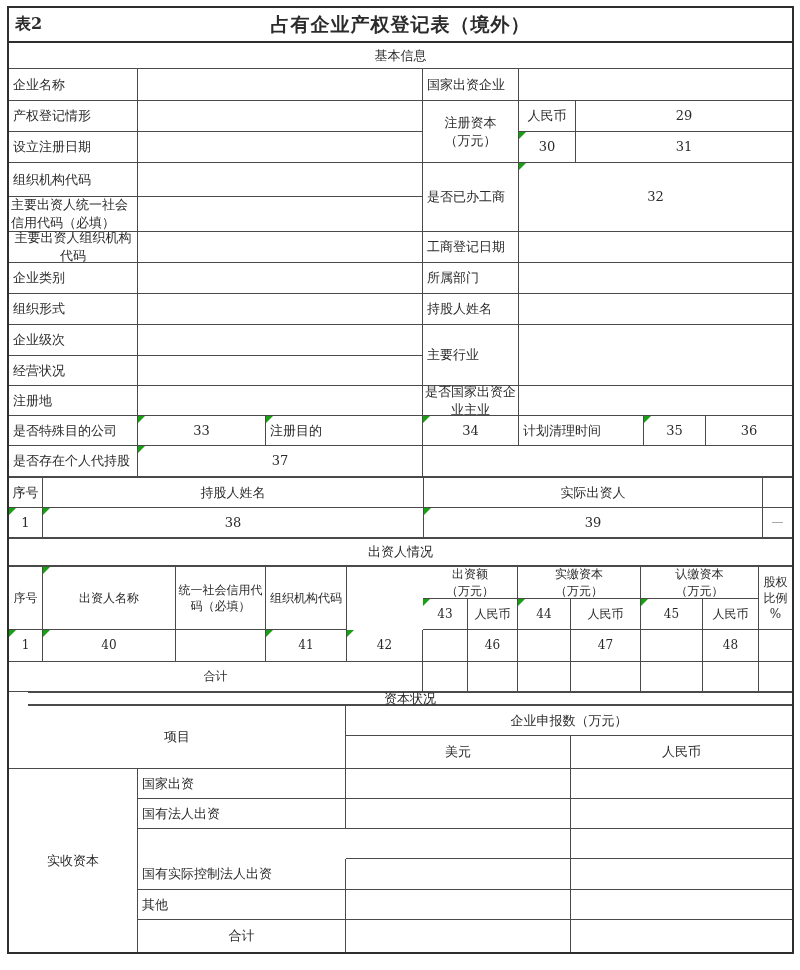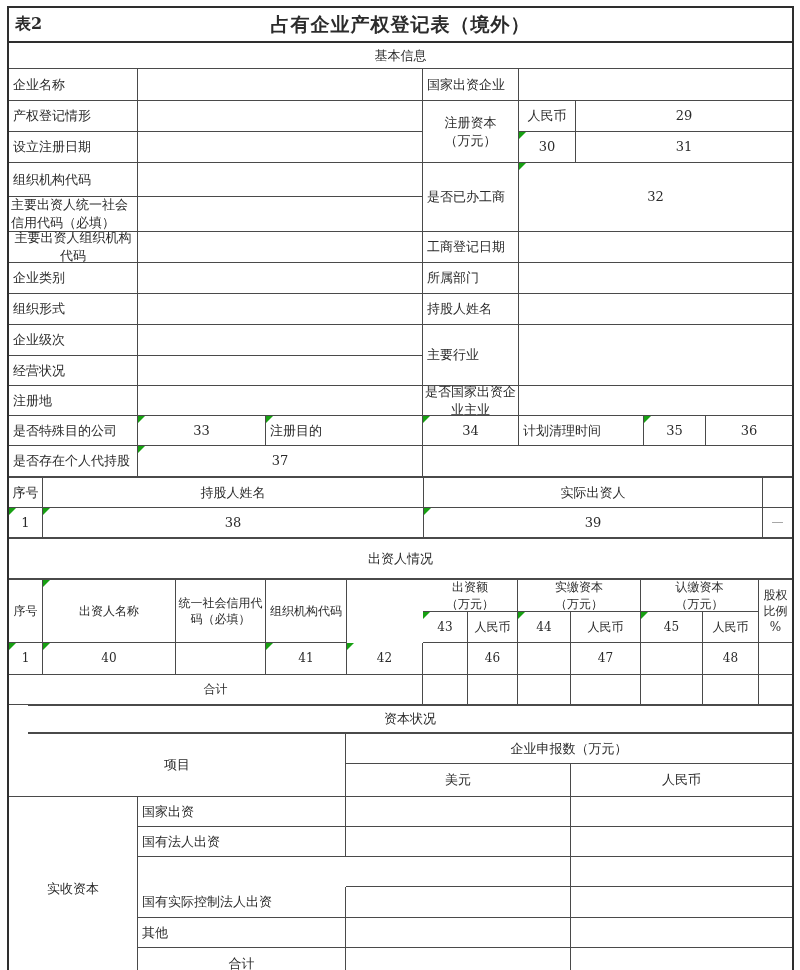--- a/index.html
+++ b/index.html
@@ -12,22 +12,22 @@
   #sheet { width:787px; margin:6px 0 0 7px; border:2px solid var(--thick); background:#fff; }
 
   
   #titlebar { height:35px; position:relative; display:flex; align-items:center; justify-content:center; border-bottom:2px solid var(--thick); }
   #tag { position:absolute; left:6px; top:0; height:100%; display:flex; align-items:center; font-weight:bold; font-size:16px; }
   #maintitle { font-weight:bold; font-size:19px; letter-spacing:1px; }
 
   
   .sech { display:flex; align-items:center; justify-content:center; border-bottom:1px solid var(--bc); }
   #h-basic { height:26px; }
-  #h-investors, #h-capital { height:42px; border-top:1px solid var(--bc); border-bottom:2px solid var(--bc); }
-  #h-capital { height:29px;margin-left:19px; }
+  #h-investors, #h-capital { height:29px; border-top:1px solid var(--bc); border-bottom:2px solid var(--bc); }
+  #h-capital { height:14px;margin-left:19px; }
 
   
   .grid { display:grid; }
   #gB { grid-template-columns:129px 128px 157px 96px 57px 68px 62px 1fr;
         grid-template-rows:32px 31px 31px 34px 35px 31px 31px 31px 31px 30px 30px 30px 31px; }
   #gC { grid-template-columns:34px 381px 339px 1fr; grid-template-rows:30px 30px; border-top:1px solid var(--bc); }
   #gE { grid-template-columns:34px 133px 90px 81px 76px 45px 50px 53px 70px 62px 56px 1fr;
         grid-template-rows:32px 31px 32px 30px; }
   #gG { grid-template-columns:129px 208px 225px 1fr; grid-template-rows:30px 33px 30px 30px 30px 31px 30px 32px; }
 

